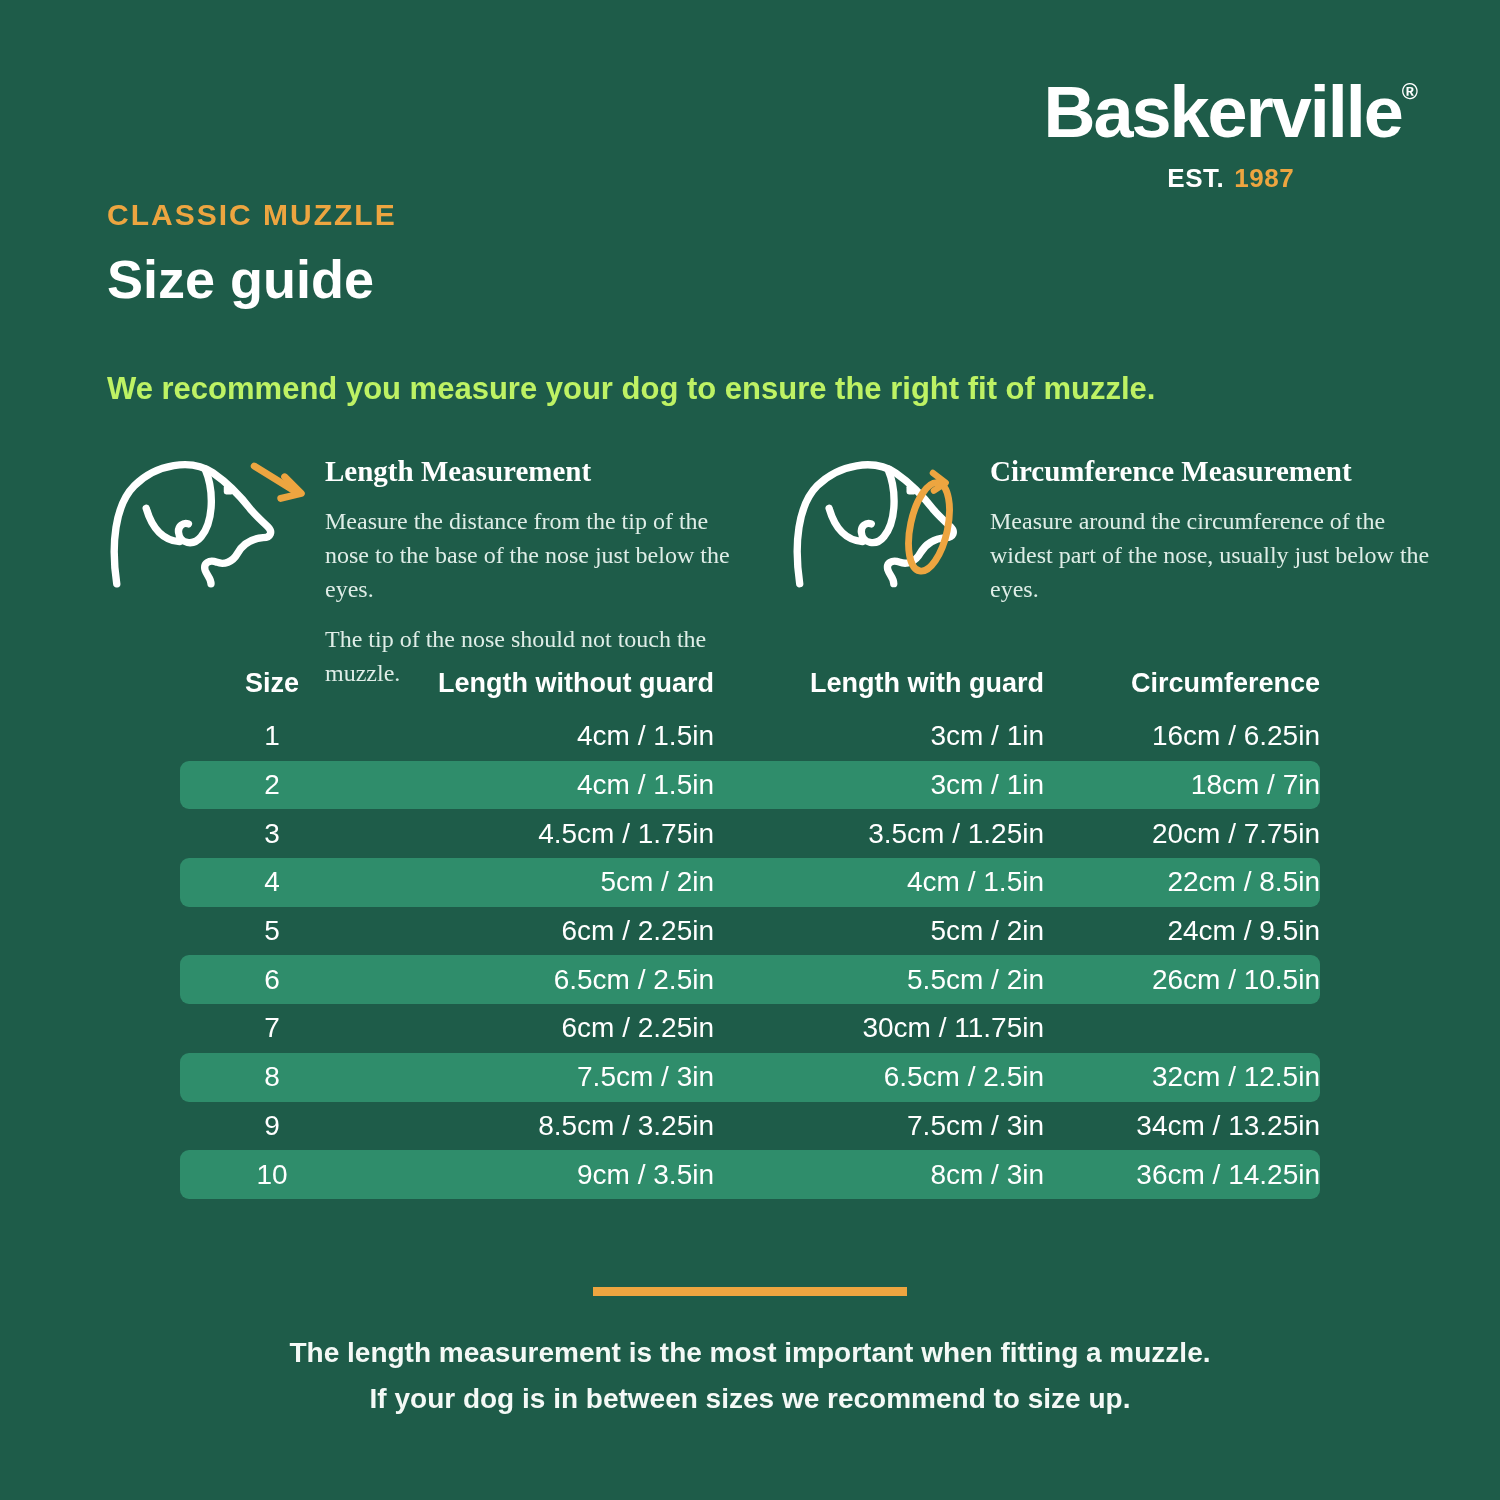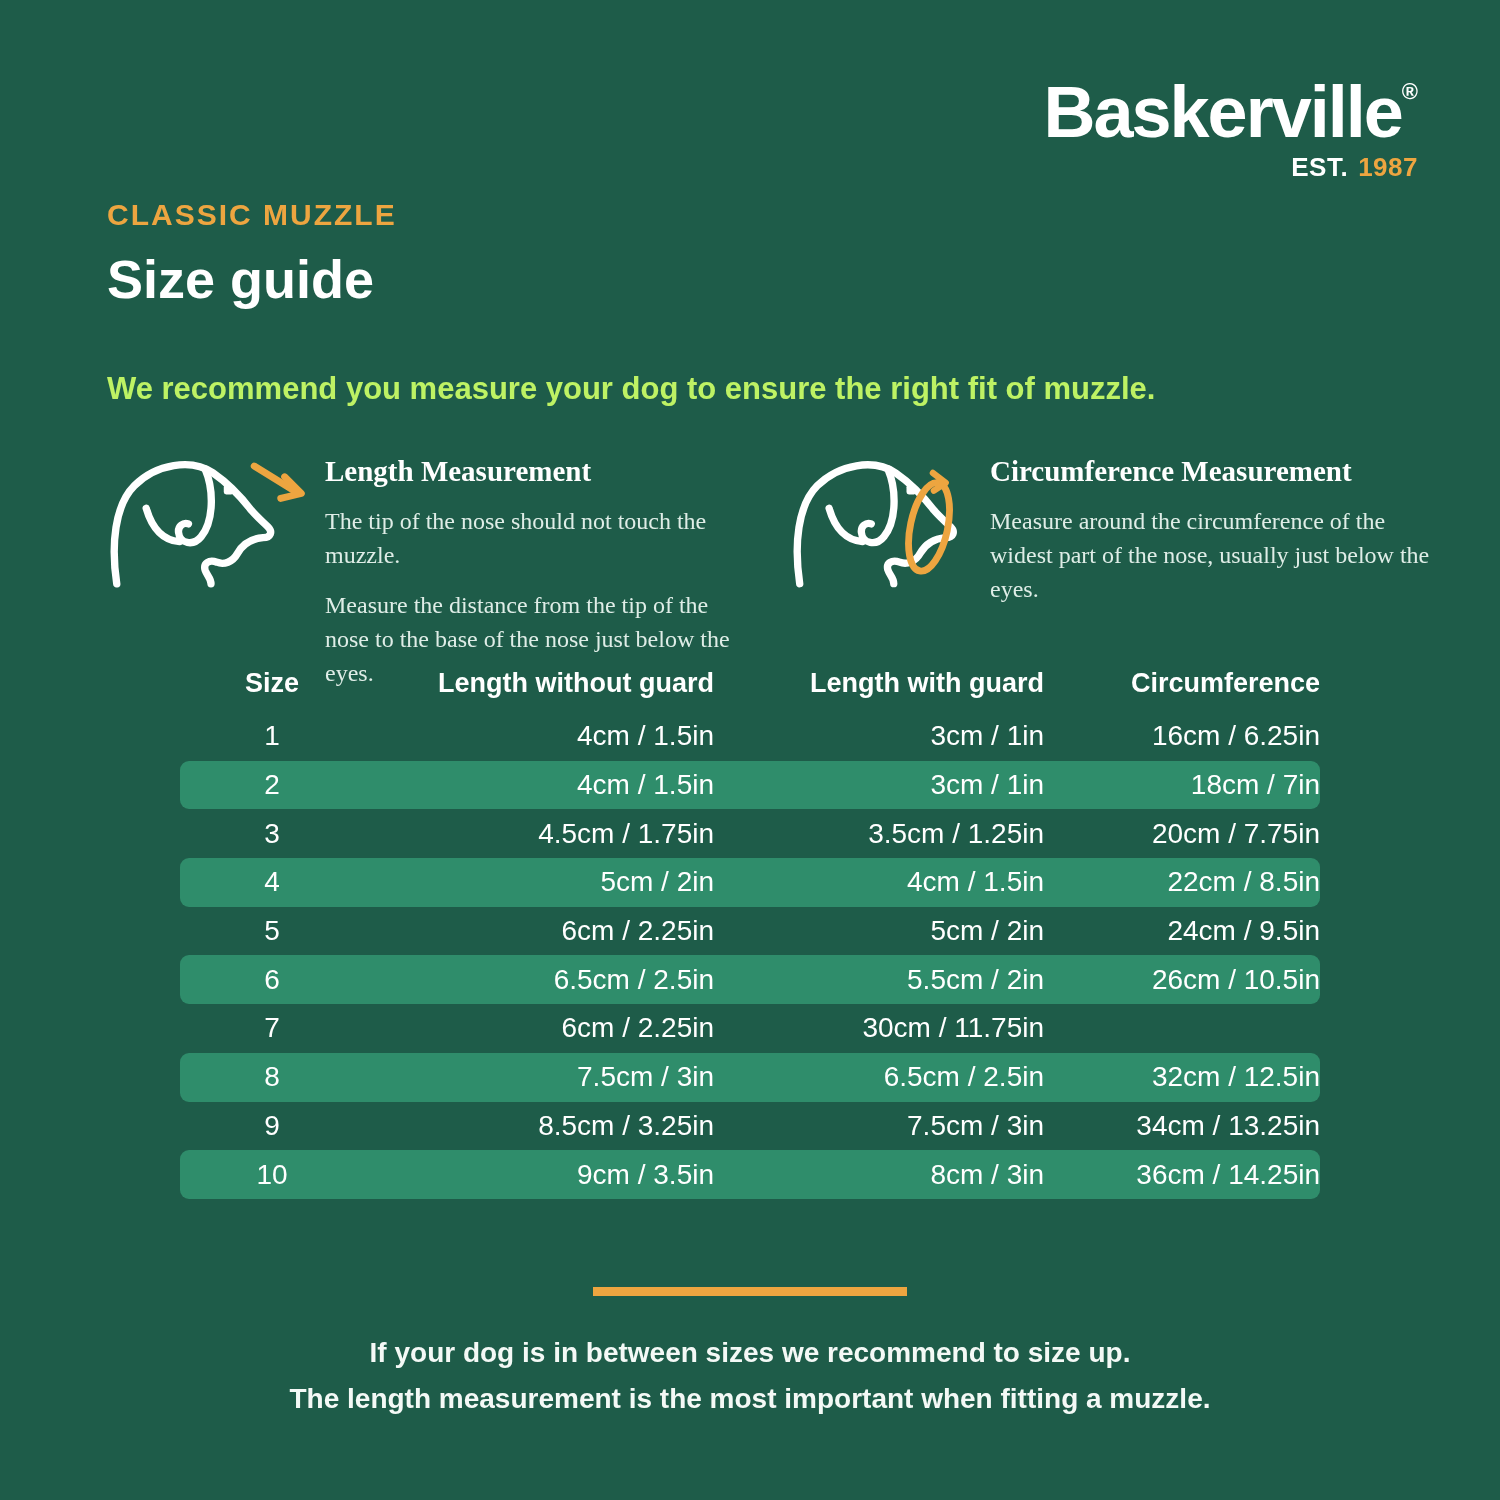--- a/index.html
+++ b/index.html
@@ -15,21 +15,21 @@
     position:relative;
     background:var(--background);
     font-family:"Liberation Sans", sans-serif;
     color:var(--heading-text);
     overflow:hidden;
   }
   
   .logo{position:absolute;top:76px;right:82px;text-align:right;}
   .brand{font-size:72px;font-weight:bold;letter-spacing:-2px;line-height:1;color:#fff;}
   .brand sup{font-size:22px;font-weight:bold;vertical-align:38px;letter-spacing:0;}
-  .est-line{margin-top:4px;font-size:26px;font-weight:bold;letter-spacing:.5px;}
+  .est-line{margin-top:15px;font-size:26px;font-weight:bold;letter-spacing:.5px;text-align:center;}
   .est-label{color:#fff;}
   .est-year{color:var(--accent);margin-left:10px;}
   
   .eyebrow{position:absolute;left:107px;top:198px;font-size:30px;font-weight:bold;letter-spacing:2px;color:var(--accent);}
   .page-title{position:absolute;left:107px;top:248px;font-size:54px;font-weight:bold;color:#fff;}
   .subtitle{position:absolute;left:107px;top:371px;font-size:31px;font-weight:700;color:#bef264;}
   
   .measure-icon{position:absolute;}
   .measure-icon.left{left:103px;top:450px;}
   .measure-icon.right{left:786px;top:450px;}
@@ -70,22 +70,22 @@
     <path d="M 10 132 C 4 92 8 52 28 32 C 50 10 86 4 108 19 C 124 30 137 44 147 57 C 153 64 159 69 164 74 C 169 79 167 85 159 85 C 147 86 138 92 133 101 C 128 110 119 113 112 110 C 104 107 98 111 100 118 C 102 124 106 126 106 132" stroke="#FFFFFF" stroke-width="7.5" stroke-linecap="round" stroke-linejoin="round"></path>
     <path d="M 100 15 C 109 36 109 68 96 84 C 88 94 74 91 73 80 C 72 73 78 69 83 71" stroke="#FFFFFF" stroke-width="7.5" stroke-linecap="round"></path>
     <path d="M 40 55 C 46 76 58 88 74 89" stroke="#FFFFFF" stroke-width="7.5" stroke-linecap="round"></path>
     <rect x="119" y="31" width="10" height="10" rx="2.5" fill="#FFFFFF"></rect>
     <path d="M 150 12 L 192 38" stroke="#EDA540" stroke-width="7" stroke-linecap="round"></path>
     <path d="M 181 23 L 198 40 L 177 45" stroke="#EDA540" stroke-width="7" stroke-linecap="round" stroke-linejoin="round"></path>
   </svg>
 </div>
 <div class="measure-text left">
   <div class="measure-title">Length Measurement</div>
+  <p class="measure-para">Measure the distance from the tip of the nose to the base of the nose just below the eyes.</p>
   <p class="measure-para">The tip of the nose should not touch the muzzle.</p>
-  <p class="measure-para">Measure the distance from the tip of the nose to the base of the nose just below the eyes.</p>
 </div>
 
 <div class="measure-icon right">
   <svg width="192" height="140" viewBox="-4 -4 196 142" fill="none">
     <path d="M 10 132 C 4 92 8 52 28 32 C 50 10 86 4 108 19 C 124 30 137 44 147 57 C 153 64 159 69 164 74 C 169 79 167 85 159 85 C 147 86 138 92 133 101 C 128 110 119 113 112 110 C 104 107 98 111 100 118 C 102 124 106 126 106 132" stroke="#FFFFFF" stroke-width="7.5" stroke-linecap="round" stroke-linejoin="round"></path>
     <path d="M 100 15 C 109 36 109 68 96 84 C 88 94 74 91 73 80 C 72 73 78 69 83 71" stroke="#FFFFFF" stroke-width="7.5" stroke-linecap="round"></path>
     <path d="M 40 55 C 46 76 58 88 74 89" stroke="#FFFFFF" stroke-width="7.5" stroke-linecap="round"></path>
     <rect x="119" y="31" width="10" height="10" rx="2.5" fill="#FFFFFF"></rect>
     <g transform="rotate(12 142 74)">
       <ellipse cx="142" cy="74" rx="19" ry="46" stroke="#EDA540" stroke-width="7" stroke-linecap="round"></ellipse>
@@ -173,15 +173,15 @@
         <div class="cell-size">10</div>
         <div class="cell">9cm / 3.5in</div>
         <div class="cell">8cm / 3in</div>
         <div class="cell">36cm / 14.25in</div>
       </div>
     </div>
 </div>
 
 <div class="divider"></div>
 <div class="footer-note">
+  <div>The length measurement is the most important when fitting a muzzle.</div>
   <div>If your dog is in between sizes we recommend to size up.</div>
-  <div>The length measurement is the most important when fitting a muzzle.</div>
 </div>
 
 </body></html>

